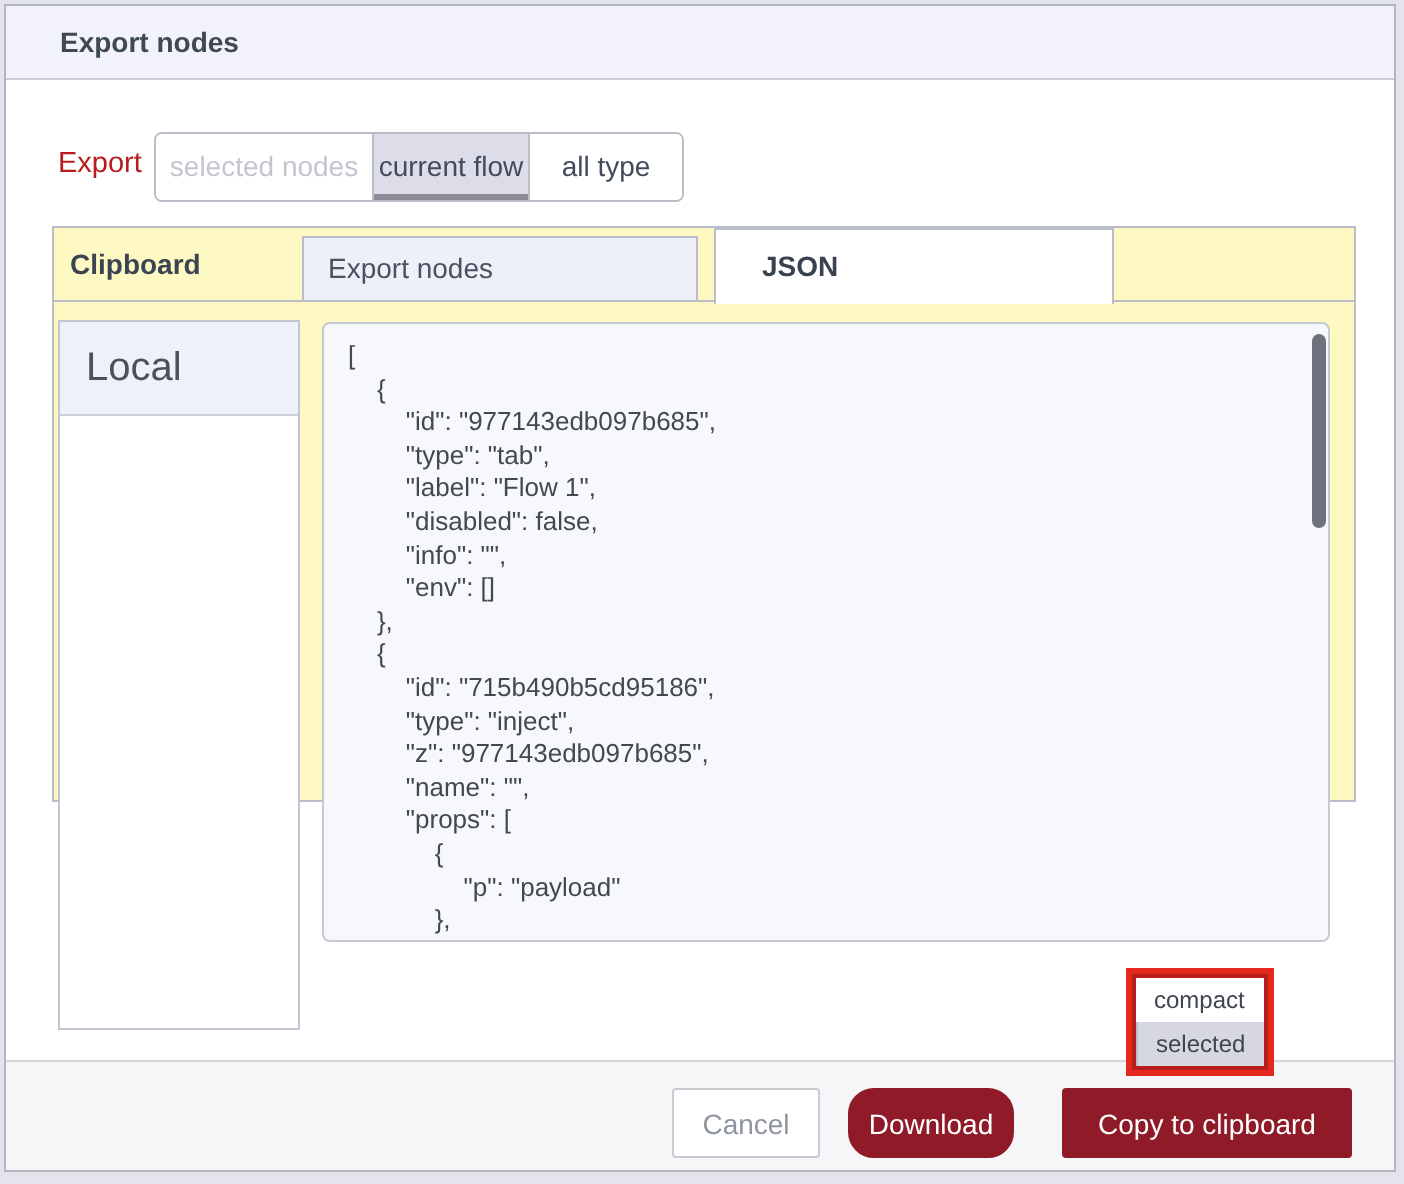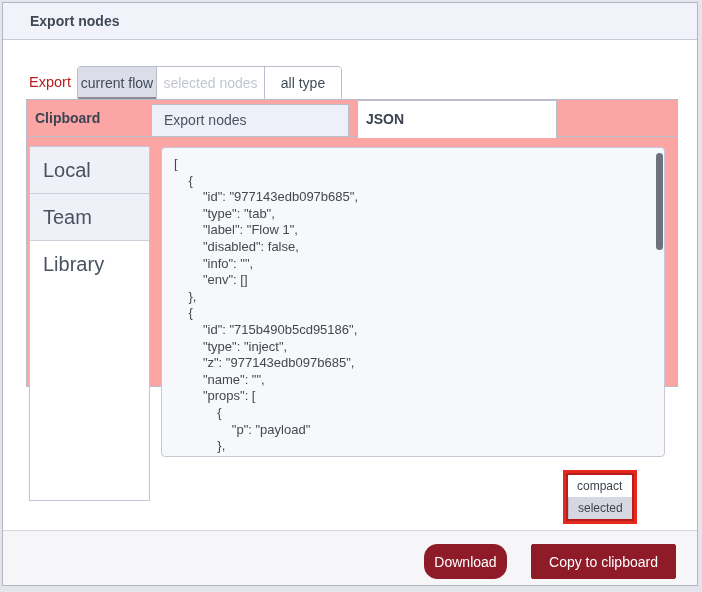--- a/index.html
+++ b/index.html
@@ -36,43 +36,43 @@
     box-sizing:border-box;
   }
   .grp-btn + .grp-btn{border-left:1px solid #b9bcc9;}
   .grp-btn.disabled{color:#c3c6d1;cursor:default;}
   .grp-btn.selected{
     background:#dcdde8;
     box-shadow:inset 0 -3px 0 #8c8c96;
   }
   
   .tab-panel{
-    position:absolute;left:23px;top:96px;width:652px;height:288px;
-    border:1px solid #b9bcc9;box-sizing:border-box;background:#fca5a5;
+    position:absolute;left:23px;top:110px;width:652px;height:288px;
+    border:1px solid #b9bcc9;box-sizing:border-box;background:#fef9c3;
   }
   .clipboard-heading{
     position:absolute;left:8px;top:0;height:36px;line-height:36px;
     font-size:14px;font-weight:bold;color:#3a4453;
   }
   .tabrow-line{
     position:absolute;left:0;right:0;top:36px;height:0;
     border-top:1px solid #b9bcc9;z-index:2;
   }
   .tab{
     position:absolute;box-sizing:border-box;font-size:14px;cursor:pointer;
   }
   .tab.inactive{
     left:124px;top:4px;width:198px;height:33px;line-height:31px;
     background:#edeff9;border:1px solid #b9bcc9;
     padding-left:12px;color:#4a5260;z-index:1;
   }
   .tab.active{
     left:330px;top:0;width:200px;height:38px;line-height:36px;
     background:#ffffff;border:1px solid #b9bcc9;border-bottom:none;
-    padding-left:8px;color:#39424e;font-weight:bold;z-index:3;
+    padding-left:23px;color:#39424e;font-weight:bold;z-index:3;
   }
   
   .sidebar{
     position:absolute;left:2px;top:46px;width:121px;height:355px;
     border:1px solid #c3c5d2;box-sizing:border-box;background:#fff;z-index:1;
   }
   .side-item{
     height:47px;line-height:47px;padding-left:13px;
     background:#eff1f8;border-bottom:1px solid #ccced9;
     font-size:20px;color:#4a5260;cursor:pointer;box-sizing:border-box;
@@ -125,38 +125,37 @@
 <body>
 
 <div class="stage">
   <div class="dialog">
 
     <div class="dlg-header">Export nodes</div>
 
     <div class="export-label">Export</div>
 
     <div class="btn-group">
+      <div class="grp-btn disabled" style="width:108px;">selected nodes</div>
       <div class="grp-btn selected" style="width:78px;">current flow</div>
-      <div class="grp-btn disabled" style="width:108px;">selected nodes</div>
       <div class="grp-btn" style="width:77px;">all type</div>
     </div>
 
     <div class="tab-panel">
 
       <div class="clipboard-heading">Clipboard</div>
 
       <div class="tabrow-line"></div>
 
       <div class="tab inactive">Export nodes</div>
 
       <div class="tab active">JSON</div>
 
       <div class="sidebar">
         <div class="side-item">Local</div>
-        <div class="side-item">Team Library</div>
       </div>
 
       <div class="code-box">
         <pre>[
     {
         "id": "977143edb097b685",
         "type": "tab",
         "label": "Flow 1",
         "disabled": false,
         "info": "",
@@ -178,18 +177,19 @@
       <div class="fmt-annotation">
         <div class="fmt-group">
           <div class="fmt-btn">compact</div>
           <div class="fmt-btn selected">selected</div>
         </div>
       </div>
 
     </div>
 
     <div class="dlg-footer">
+      <div class="foot-btn secondary">Cancel</div>
       <div class="foot-btn primary download">Download</div>
       <div class="foot-btn primary copy">Copy to clipboard</div>
     </div>
 
   </div>
 </div>
 
 </body></html>

